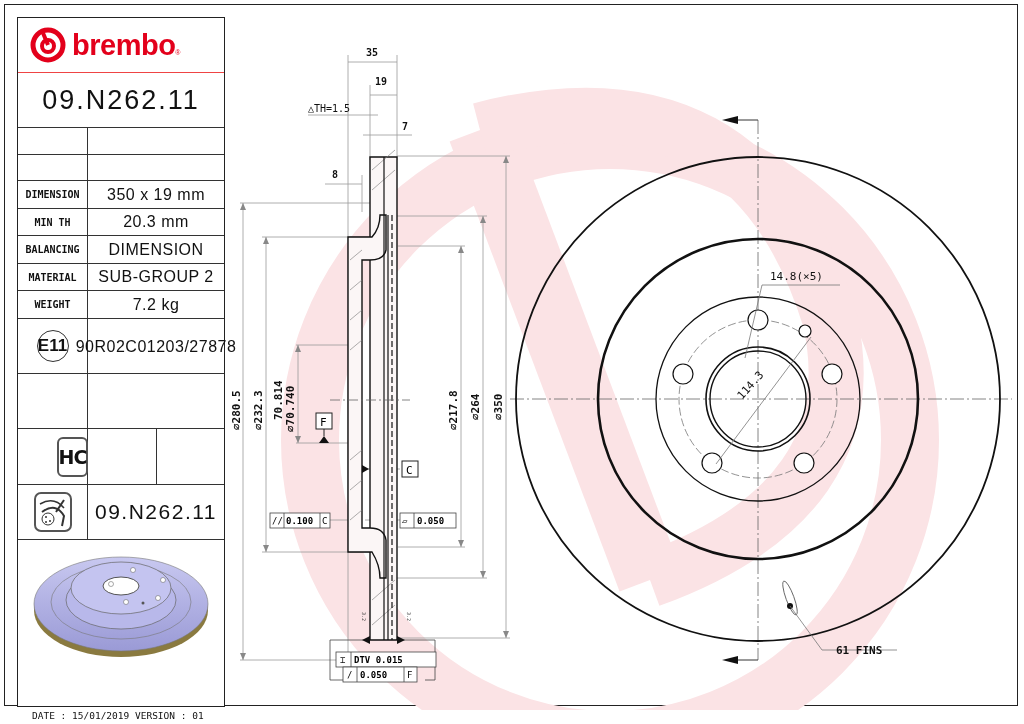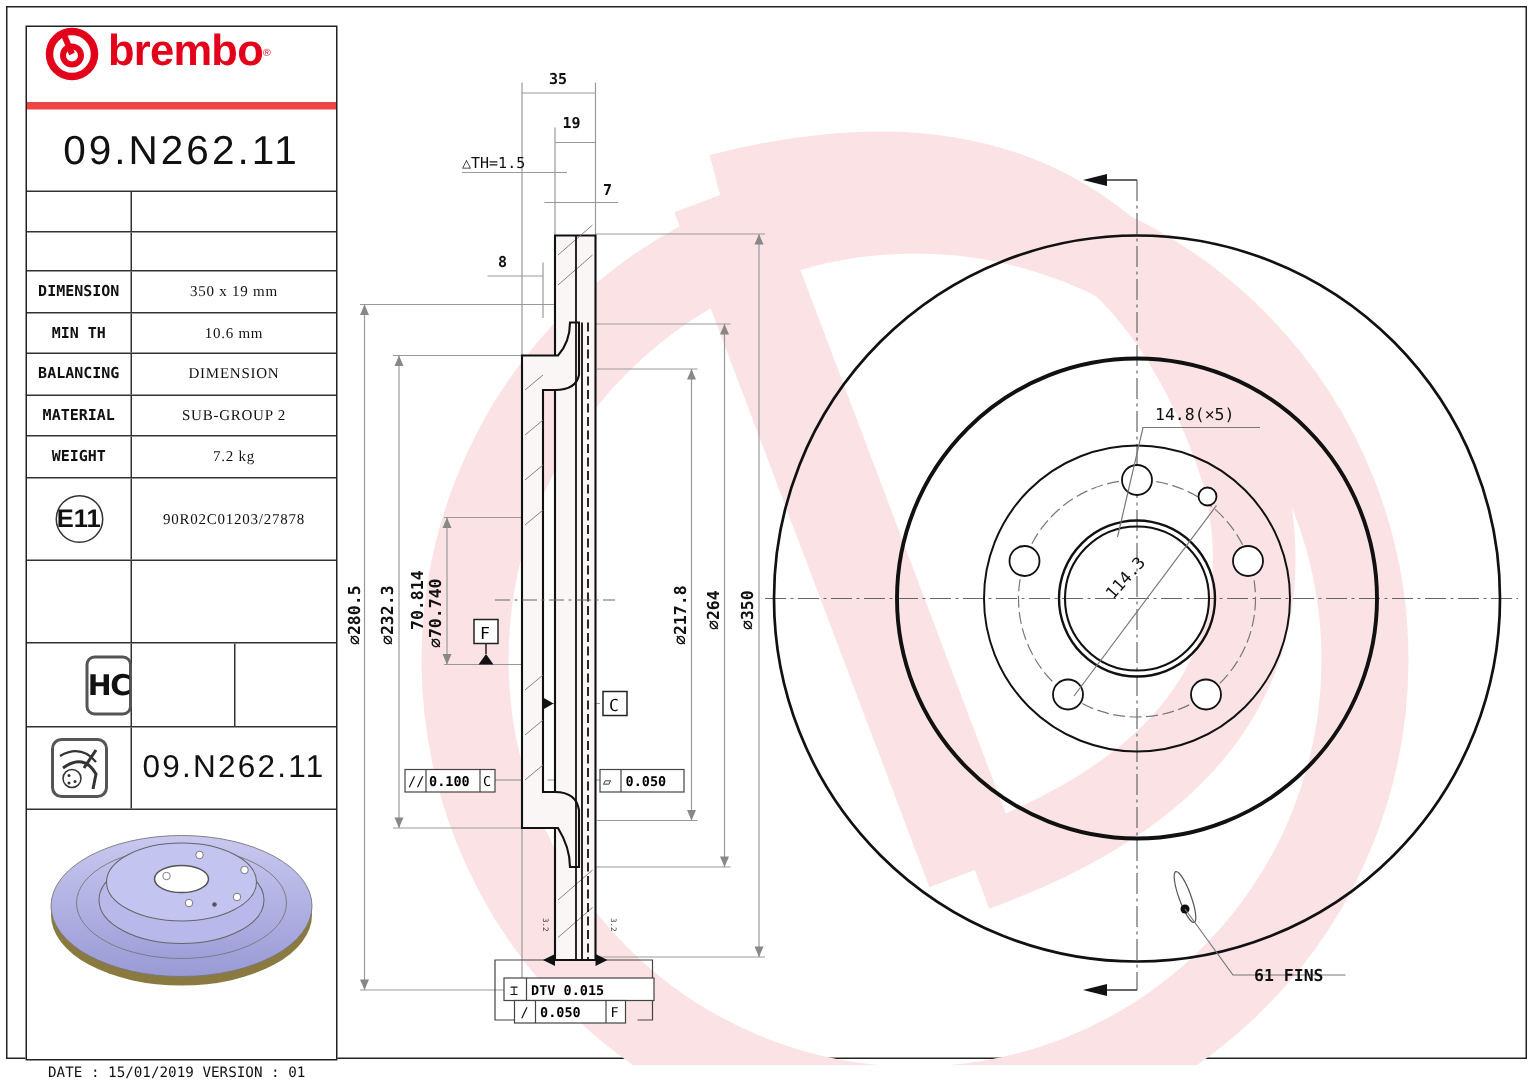--- a/index.html
+++ b/index.html
@@ -2,25 +2,25 @@
 <html><head>
 <meta charset="utf-8">
 <style>
   html, body { margin:0; padding:0; background:#ffffff; }
   body { width:1024px; height:724px; position:relative; overflow:hidden; font-family:"Liberation Sans", sans-serif; color:#111; }
   .frame { position:absolute; left:4px; top:4px; width:1014px; height:702px; border:1px solid #222; box-sizing:border-box; }
   .tb { position:absolute; left:17px; top:17px; width:208px; height:690px; border:1.5px solid #222; box-sizing:border-box; background:#fff; }
   .row { position:absolute; left:0; width:100%; border-bottom:1px solid #333; box-sizing:border-box; }
   .cell { position:absolute; top:0; height:100%; display:flex; align-items:center; justify-content:center; box-sizing:border-box; }
   .lbl { font-family:"DejaVu Sans Mono", monospace; font-weight:bold; font-size:10px; letter-spacing:0; }
-  .val { font-family:Liberation Serif, serif; font-size:10px; letter-spacing:0.5px; }
+  .val { font-family:Liberation Sans, sans-serif; font-size:16px; letter-spacing:0.5px; }
   .vline { border-right:1px solid #333; }
   .partno { font-family:"Liberation Sans", sans-serif; font-size:27px; letter-spacing:2px; }
   .partno2 { font-family:"Liberation Sans", sans-serif; font-size:21px; letter-spacing:1.5px; }
-  .logo { position:absolute; left:0; top:0; width:100%; height:55px; display:flex; padding-left:12px; box-sizing:border-box; border-bottom:5px solid #ef4444; }
+  .logo { position:absolute; left:0; top:0; width:100%; height:55px; display:flex; align-items:center; padding-left:12px; box-sizing:border-box; border-bottom:1px solid #ef4444; }
   .logo-text { font-family:"Liberation Sans", sans-serif; font-weight:bold; font-size:29px; color:#e3001b; letter-spacing:-0.5px; margin-left:6px; }
   .e11 { width:30px; height:30px; border:1.5px solid #333; border-radius:50%; display:flex; align-items:center; justify-content:center; font-family:Liberation Sans, sans-serif; font-weight:bold; font-size:17px; }
   .hc { width:34px; height:36px; border:2px solid #555; border-radius:6px; display:flex; align-items:center; justify-content:center; font-family:"DejaVu Sans", sans-serif; font-weight:bold; font-size:19px; letter-spacing:-1px;margin-left:40px; }
   .date { position:absolute; left:32px; top:710px; font-family:"DejaVu Sans Mono", monospace; font-weight:normal; font-size:9.5px; }
   svg text { font-family:"DejaVu Sans Mono", monospace; }
 </style>
 </head>
 <body>
 
 <div class="frame"></div>
@@ -54,21 +54,21 @@
   <div class="row" style="top:137px;height:26px">
     <div class="cell vline" style="left:0;width:70px"></div>
   </div>
 
   <div class="row" style="top:163px;height:28px">
     <div class="cell vline lbl" style="left:0;width:70px">DIMENSION</div>
     <div class="cell val" style="left:70px;width:136px">350 x 19 mm</div>
   </div>
   <div class="row" style="top:191px;height:27px">
     <div class="cell vline lbl" style="left:0;width:70px">MIN TH</div>
-    <div class="cell val" style="left:70px;width:136px">10.6 mm</div>
+    <div class="cell val" style="left:70px;width:136px">20.3 mm</div>
   </div>
   <div class="row" style="top:218px;height:28px">
     <div class="cell vline lbl" style="left:0;width:70px">BALANCING</div>
     <div class="cell val" style="left:70px;width:136px">DIMENSION</div>
   </div>
   <div class="row" style="top:246px;height:27px">
     <div class="cell vline lbl" style="left:0;width:70px">MATERIAL</div>
     <div class="cell val" style="left:70px;width:136px">SUB-GROUP 2</div>
   </div>
   <div class="row" style="top:273px;height:28px">

